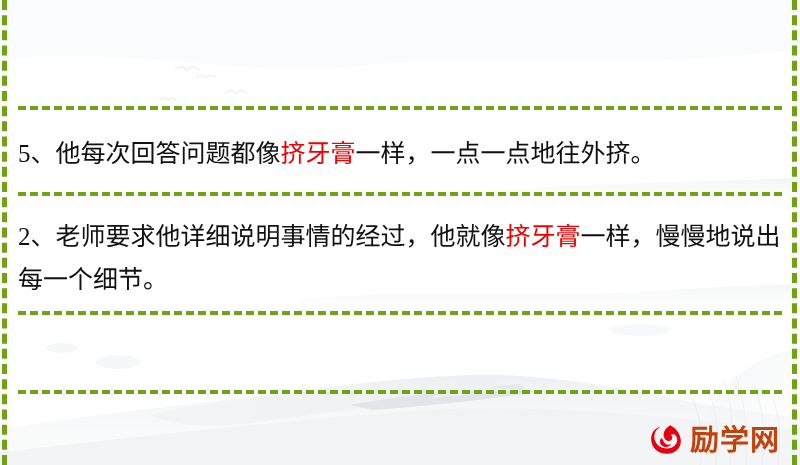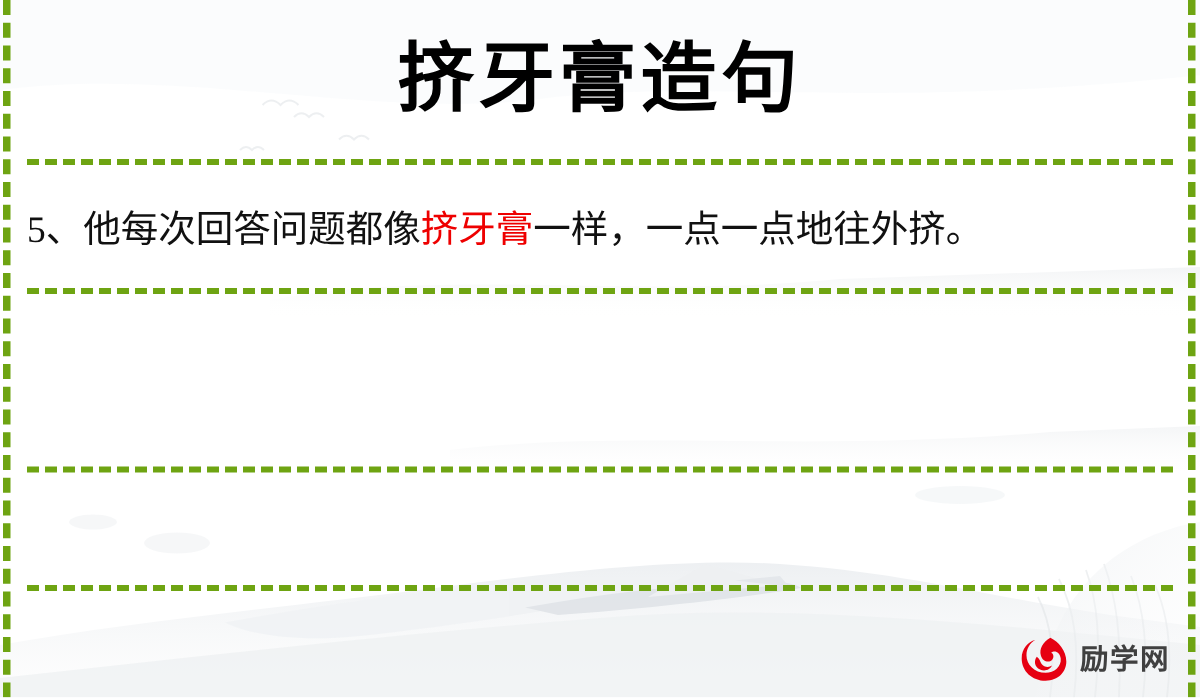--- a/index.html
+++ b/index.html
@@ -104,23 +104,23 @@
     gap: 7px;
     z-index: 4;
   }
   .logo-mark {
     width: 34px;
     height: 34px;
     flex: 0 0 34px;
   }
   .logo-mark svg { display: block; width: 34px; height: 34px; }
   .logo-text {
-    font-size: 19px;
+    font-size: 29px;
     font-weight: bold;
-    color: #404040;
+    color: #c2410c;
     letter-spacing: 1px;
     line-height: 1;
     font-family: "Liberation Sans", "DejaVu Sans", sans-serif;
   }
 </style>
 </head>
 <body>
 
 <div id="page">
 
@@ -183,26 +183,28 @@
   <div class="edge-left"></div>
   <div class="edge-right"></div>
 
   <div class="divider d1"></div>
   <div class="divider d2"></div>
   <div class="divider d3"></div>
   <div class="divider d4"></div>
 
   <div class="content">
 
-    <div class="title">挤牙膏造句</div>
 
     <div class="sentence s1">
       <span>5、他每次回答问题都像</span><span class="hl">挤牙膏</span><span>一样，一点一点地往外挤。</span>
     </div>
 
+    <div class="sentence s2">
+      <span>2、老师要求他详细说明事情的经过，他就像</span><span class="hl">挤牙膏</span><span>一样，慢慢地说出每一个细节。</span>
+    </div>
 
 
   </div>
 
   <div class="logo">
     <span class="logo-mark">
       <svg viewBox="0 0 64 64" xmlns="http://www.w3.org/2000/svg" aria-hidden="true">
         <path d="M40 4 C30 10 26 18 28 26 C30 34 38 36 42 32 C45 29 44 24 41 23 C45 19 52 22 53 30 C54 40 45 48 34 48 C20 48 10 38 10 26 C10 18 14 11 21 7 C12 9 4 18 4 30 C4 46 17 58 34 58 C50 58 60 47 60 34 C60 20 50 9 40 4 Z" fill="#e60012"></path>
         <path d="M23 28 C19 33 20 41 27 44 C33 47 40 44 42 39 C38 42 32 41 29 37 C27 34 27 31 23 28 Z" fill="#e60012"></path>
       </svg>

